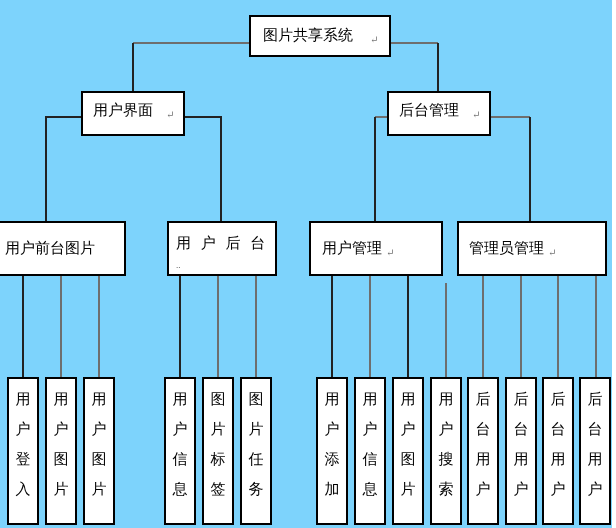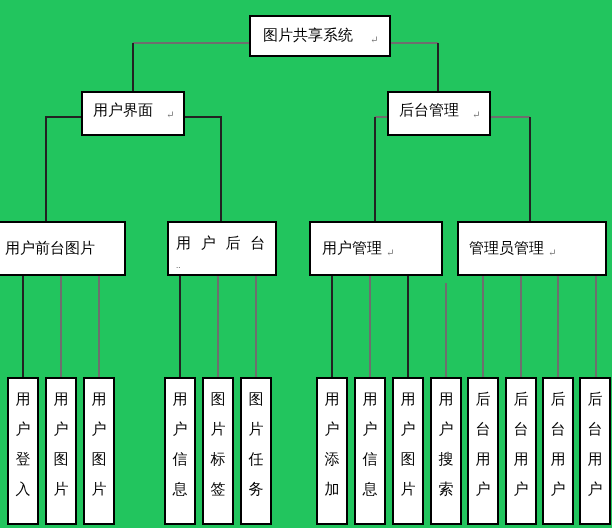--- a/index.html
+++ b/index.html
@@ -10,21 +10,21 @@
   body {
     width: 616px;
     height: 528px;
     font-family: "Liberation Serif", "DejaVu Serif", serif;
     overflow: hidden;
   }
   #diagram-root {
     position: relative;
     width: 612px;
     height: 528px;
-    background: #22c55e;
+    background: #7dd3fc;
   }
   svg#diagram-canvas {
     position: absolute;
     top: 0;
     left: 0;
     width: 616px;
     height: 528px;
     display: block;
   }
   .connector-line {

